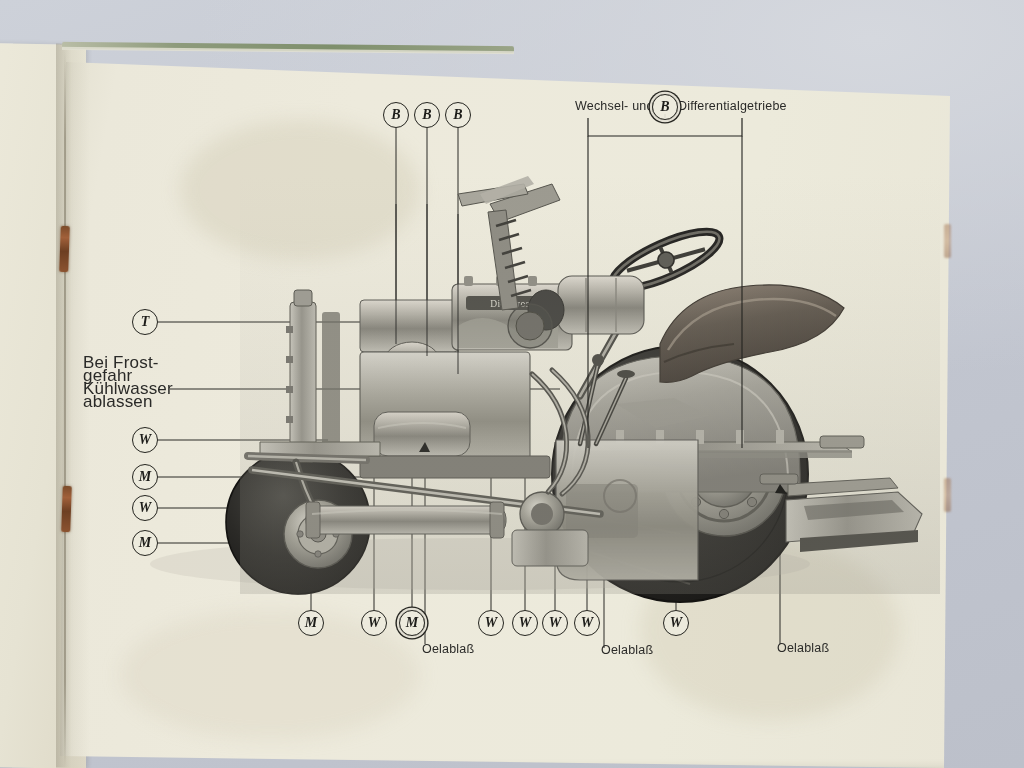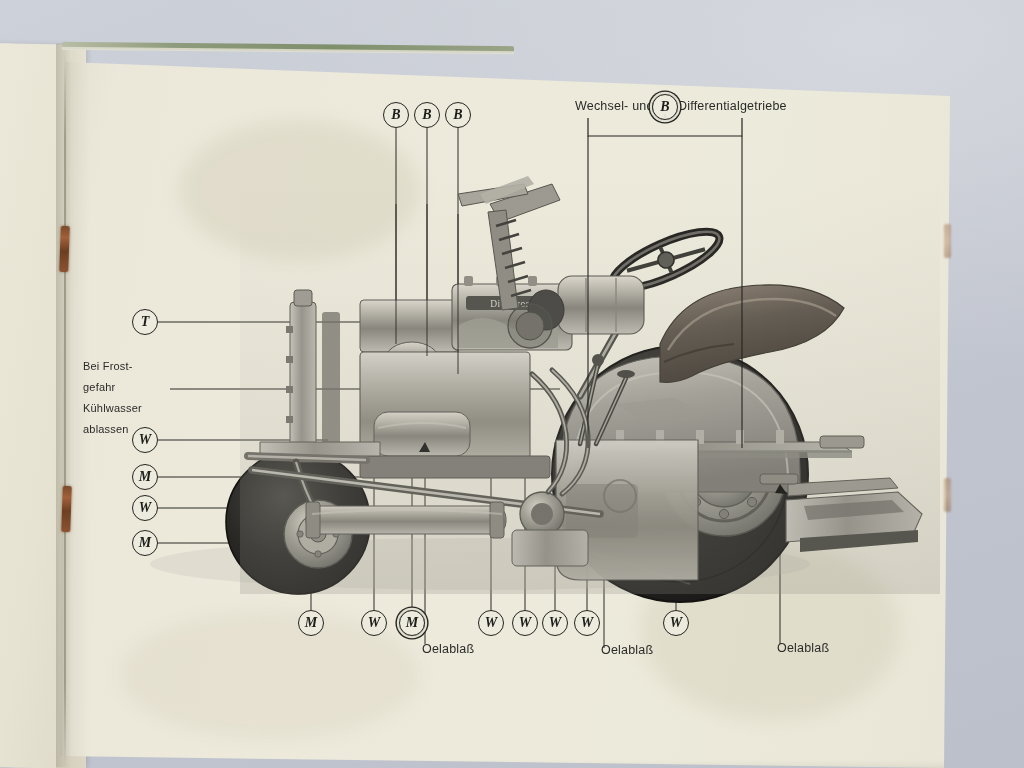--- a/index.html
+++ b/index.html
@@ -60,21 +60,21 @@
   
   .blotch{position:absolute;border-radius:50%;filter:blur(9px);}
 
   
   #figure{position:absolute;left:60px;top:44px;width:900px;height:724px;}
 
   
   .lbl{position:absolute;color:#2a2a28;font-family:"Liberation Sans",sans-serif;
        letter-spacing:.2px;white-space:nowrap;}
   .lbl.cap{font-size:12.5px;}
-  .lbl.small{font-size:11px;line-height:21px;white-space:pre-line;}
+  .lbl.small{font-size:17px;line-height:13px;white-space:pre-line;}
 
   .marker{position:absolute;width:26px;height:26px;border:1.6px solid #24241f;
     border-radius:50%;background:rgba(237,234,221,.92);
     display:flex;align-items:center;justify-content:center;
     font-family:"Liberation Serif",serif;font-style:italic;font-weight:700;
     font-size:14px;color:#1d1d1a;box-sizing:border-box;}
   .marker.dbl{box-shadow:0 0 0 2.2px rgba(237,234,221,.95), 0 0 0 3.6px #24241f;}
 
   .page-tilt{transform-origin:0 0;}
 </style>

